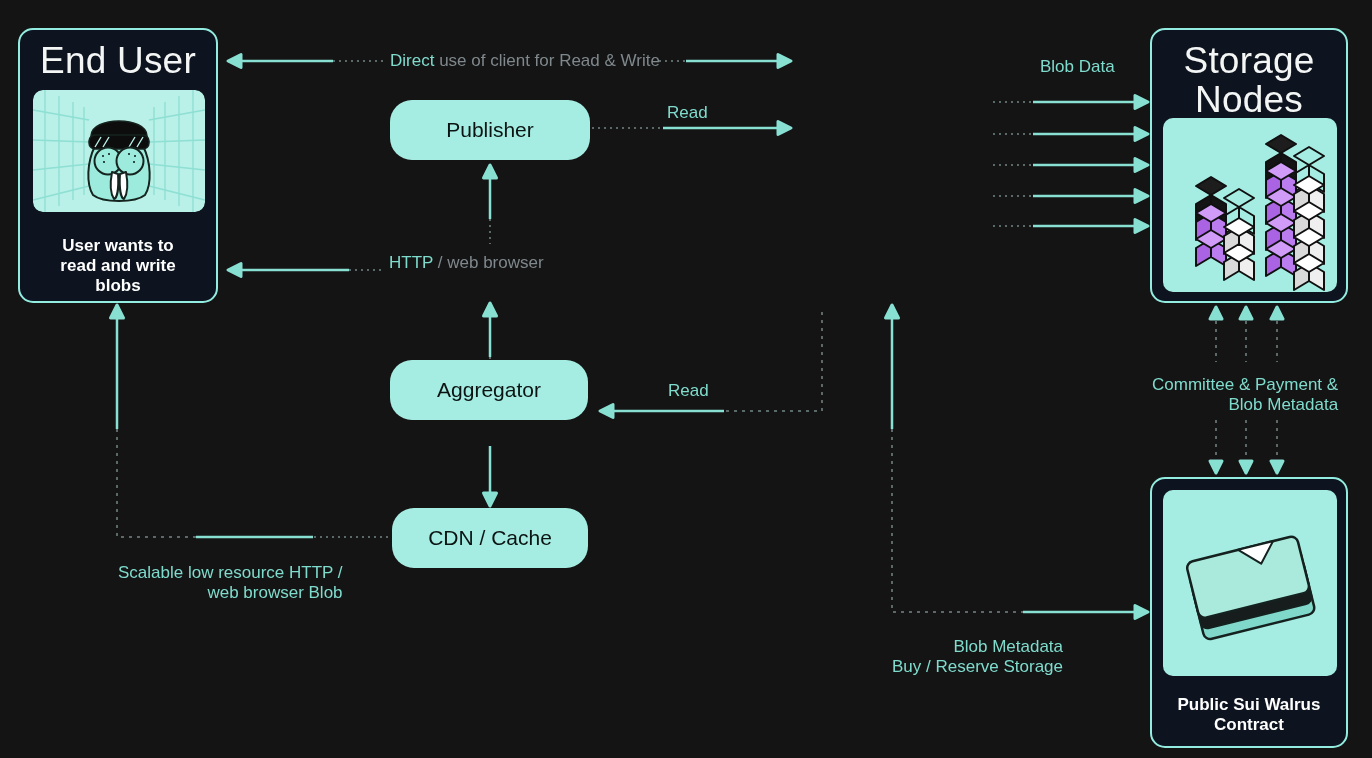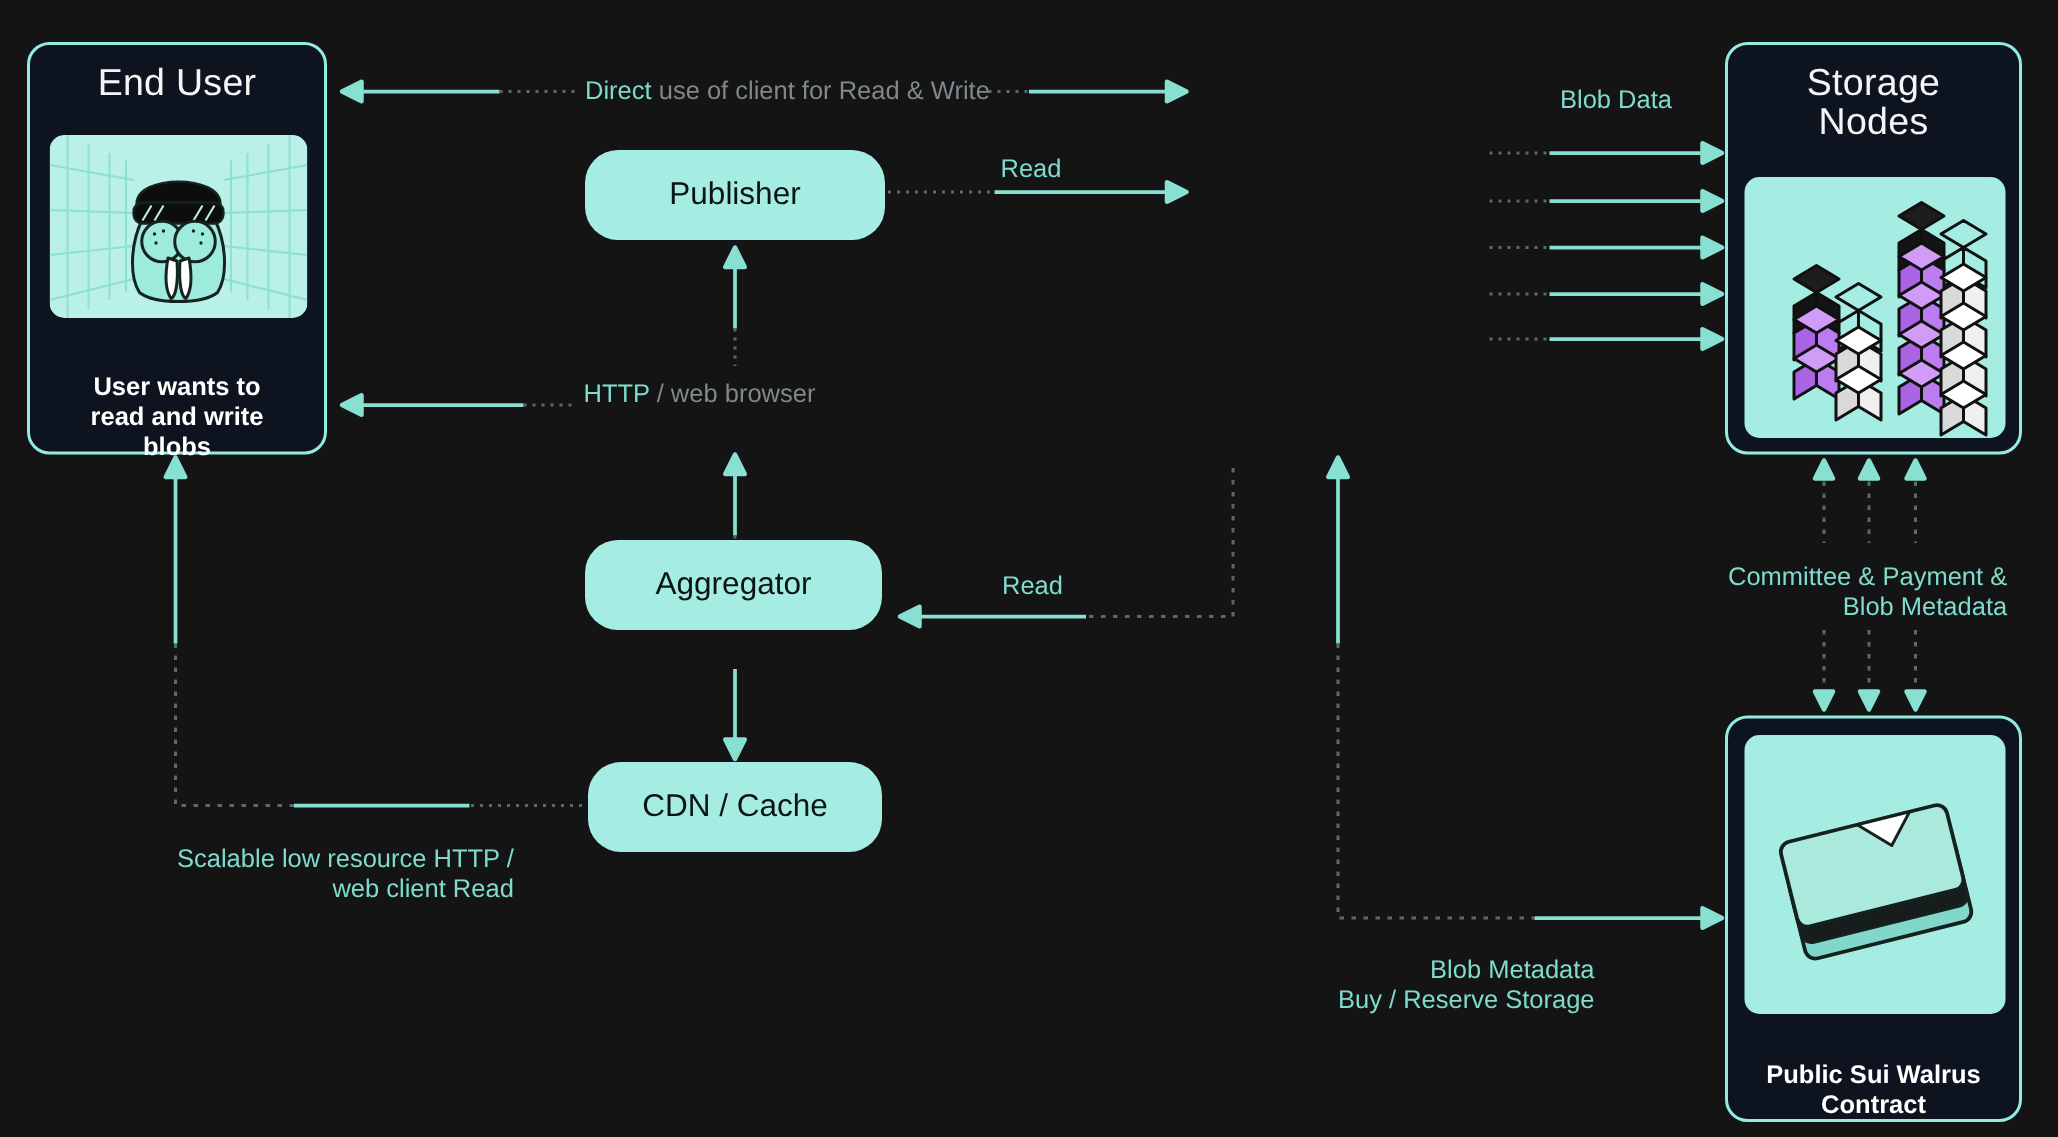--- a/index.html
+++ b/index.html
@@ -26,26 +26,26 @@
   .edges .dash{stroke:var(--dash);stroke-width:2;fill:none;stroke-dasharray:3 5;}
   .edges .dot{stroke:var(--dash);stroke-width:2;fill:none;stroke-dasharray:2 4;}
   .edges .head{fill:var(--arrow);stroke:var(--arrow);stroke-width:3;stroke-linejoin:round;}
 
   .card{
     position:absolute;background:var(--card-background);
     border:2px solid var(--teal-accent);border-radius:15px;box-sizing:border-box;
   }
   .card.purple{border-color:var(--purple-accent);}
   .card-title{
-    color:var(--title-text);font-size:25px;font-weight:500;text-align:center;
+    color:var(--title-text);font-size:37px;font-weight:500;text-align:center;
     line-height:1.05;margin:12px auto 0;letter-spacing:.2px;
   }
   .card-img{position:absolute;border-radius:10px;overflow:hidden;}
   .card-caption{
-    position:absolute;left:0;right:0;margin:16px auto;color:#ffffff;font-weight:700;
+    position:absolute;left:0;right:0;margin:4px auto;color:#ffffff;font-weight:700;
     font-size:17px;line-height:1.18;text-align:center;
   }
   .pill{
     position:absolute;background:var(--teal-fill);border-radius:22px;
     display:flex;align-items:center;justify-content:center;
     color:var(--pill-text);font-size:21px;font-weight:500;box-sizing:border-box;
   }
   .lbl{position:absolute;font-size:17px;line-height:20px;white-space:nowrap;text-align:right;}
   .teal{color:var(--teal-text);}
   .gray{color:var(--gray-text);}
@@ -295,21 +295,21 @@
 
   <div class="lbl teal" style="left:668px;top:381px;">Read</div>
 
   <div class="lbl teal" style="left:1152px;top:375px;">
     <div>Committee &amp; Payment &amp;</div>
     <div>Blob Metadata</div>
   </div>
 
   <div class="lbl teal" style="left:118px;top:563px;">
     <div>Scalable low resource HTTP /</div>
-    <div>web client Read</div>
+    <div>web browser Blob</div>
   </div>
 
   <div class="lbl teal" style="left:892px;top:637px;">
     <div>Blob Metadata</div>
     <div>Buy / Reserve Storage</div>
   </div>
 
 </div>
 
 </body></html>

